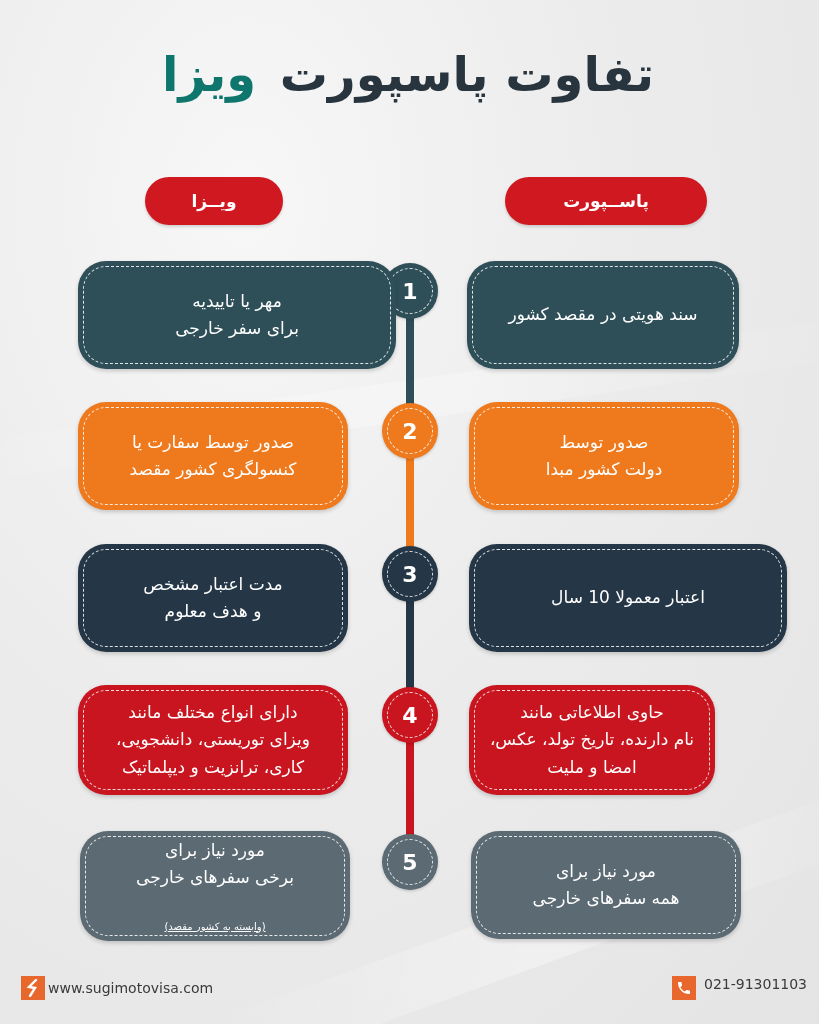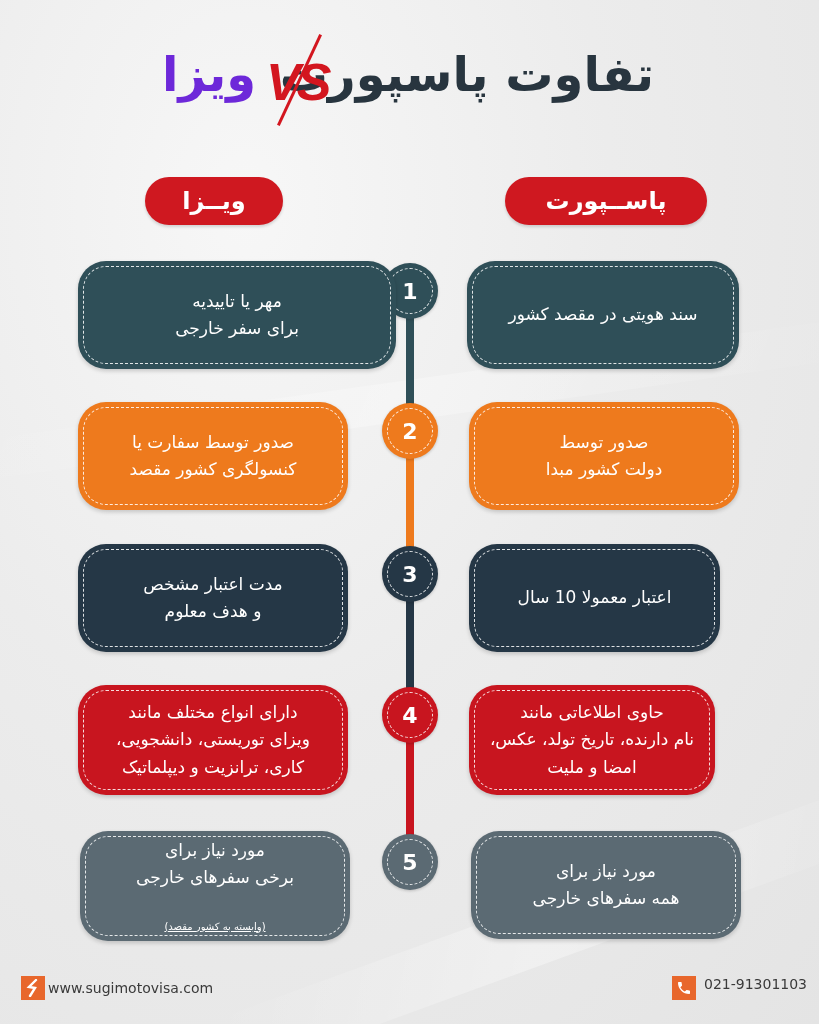--- a/index.html
+++ b/index.html
@@ -18,39 +18,39 @@
     position: absolute; top: 28px; left: 0; width: 819px; height: 110px;
   }
   .title-main {
     position: absolute; right: 165px; top: 18px;
     font-family: "DejaVu Sans", sans-serif; font-weight: bold;
     font-size: 48px; color: #28353f; direction: rtl; letter-spacing: -1px;
   }
   .title-visa {
     position: absolute; left: 162px; top: 18px;
     font-family: "DejaVu Sans", sans-serif; font-weight: bold;
-    font-size: 48px; color: #6d28d9; direction: rtl;
+    font-size: 48px; color: #0f766e; direction: rtl;
   }
   .vs-mark {
     position: absolute; left: 258px; top: 2px; width: 80px; height: 100px;
   }
   .vs-text {
     position: absolute; left: 8px; top: 22px;
     font-family: "Liberation Sans", sans-serif; font-weight: bold; font-style: italic;
     font-size: 52px; color: #d3161f; letter-spacing: -4px;
   }
   .vs-slash {
     position: absolute; left: 40px; top: 0; width: 3px; height: 100px;
     background: #d3161f; transform: rotate(25deg); transform-origin: center;
   }
   .col-header {
     position: absolute; height: 48px; border-radius: 24px;
     background: #cf1820; color: #fff;
     display: flex; align-items: center; justify-content: center;
-    font-weight: bold; font-size: 24px; direction: rtl;
+    font-weight: bold; font-size: 17px; direction: rtl;
     box-shadow: 0 2px 3px rgba(0,0,0,0.15);
   }
   .col-header.passport { left: 505px; top: 177px; width: 202px; }
   .col-header.visa { left: 145px; top: 177px; width: 138px; }
 
   .timeline-seg {
     position: absolute; left: 406px; width: 8px;
   }
   .card {
     position: absolute; border-radius: 28px;
@@ -92,24 +92,20 @@
   }
 </style>
 </head>
 <body>
 
 <div class="paper-crease" style="left:-40px;top:380px;width:900px;height:40px;transform:rotate(-8deg);opacity:.5"></div>
 <div class="paper-crease" style="left:200px;top:900px;width:700px;height:60px;transform:rotate(-20deg);opacity:.6"></div>
 
 <div class="title-row">
   <div class="title-main">تفاوت پاسپورت</div>
-  <div class="vs-mark">
-    <div class="vs-slash"></div>
-    <div class="vs-text">VS</div>
-  </div>
   <div class="title-visa">ویزا</div>
 </div>
 
 <div class="col-header passport">پاســپورت</div>
 <div class="col-header visa">ویــزا</div>
 
 <div class="timeline-seg" style="top:315px;height:95px;background:#2f4f58"></div>
 <div class="timeline-seg" style="top:455px;height:100px;background:#ee7a1d"></div>
 <div class="timeline-seg" style="top:595px;height:100px;background:#253746"></div>
 <div class="timeline-seg" style="top:735px;height:100px;background:#c8151f"></div>
@@ -130,21 +126,21 @@
 دولت کشور مبدا</div>
 </div>
 <div class="node" style="top:403px;background:#ee7a1d">
   <span class="node-num">2</span>
 </div>
 <div class="card" style="left:78px;top:402px;width:270px;height:108px;background:#ee7a1d">
   <div class="card-text">صدور توسط سفارت یا
 کنسولگری کشور مقصد</div>
 </div>
 
-<div class="card" style="left:469px;top:544px;width:251px;height:108px;background:#253746">
+<div class="card" style="left:469px;top:544px;width:318px;height:108px;background:#253746">
   <div class="card-text">اعتبار معمولا 10 سال</div>
 </div>
 <div class="node" style="top:546px;background:#253746">
   <span class="node-num">3</span>
 </div>
 <div class="card" style="left:78px;top:544px;width:270px;height:108px;background:#253746">
   <div class="card-text">مدت اعتبار مشخص
 و هدف معلوم</div>
 </div>
 

